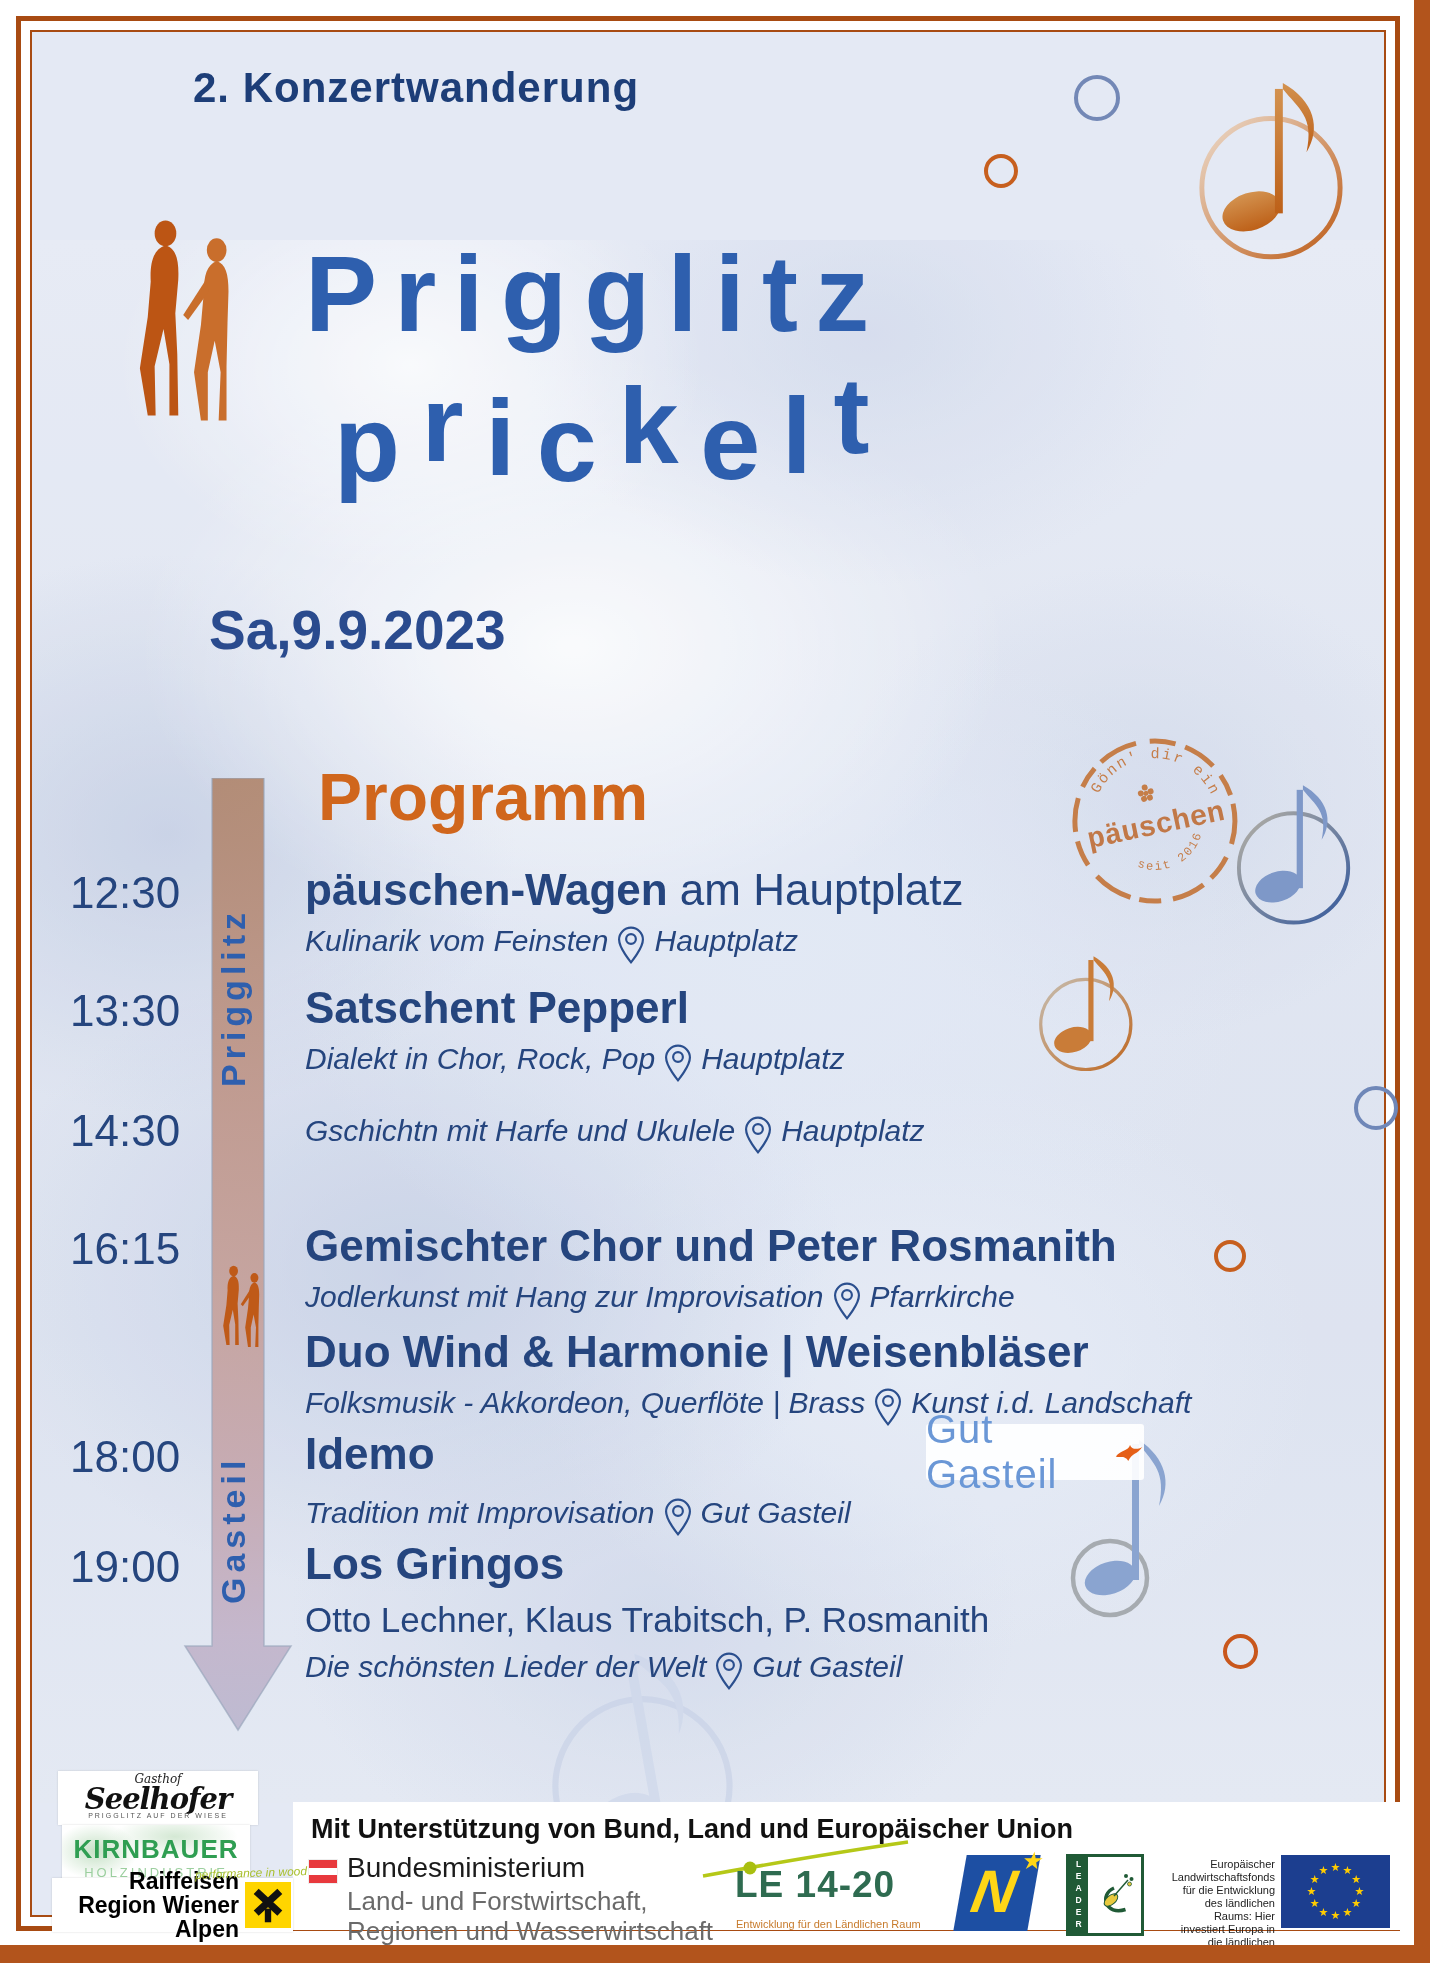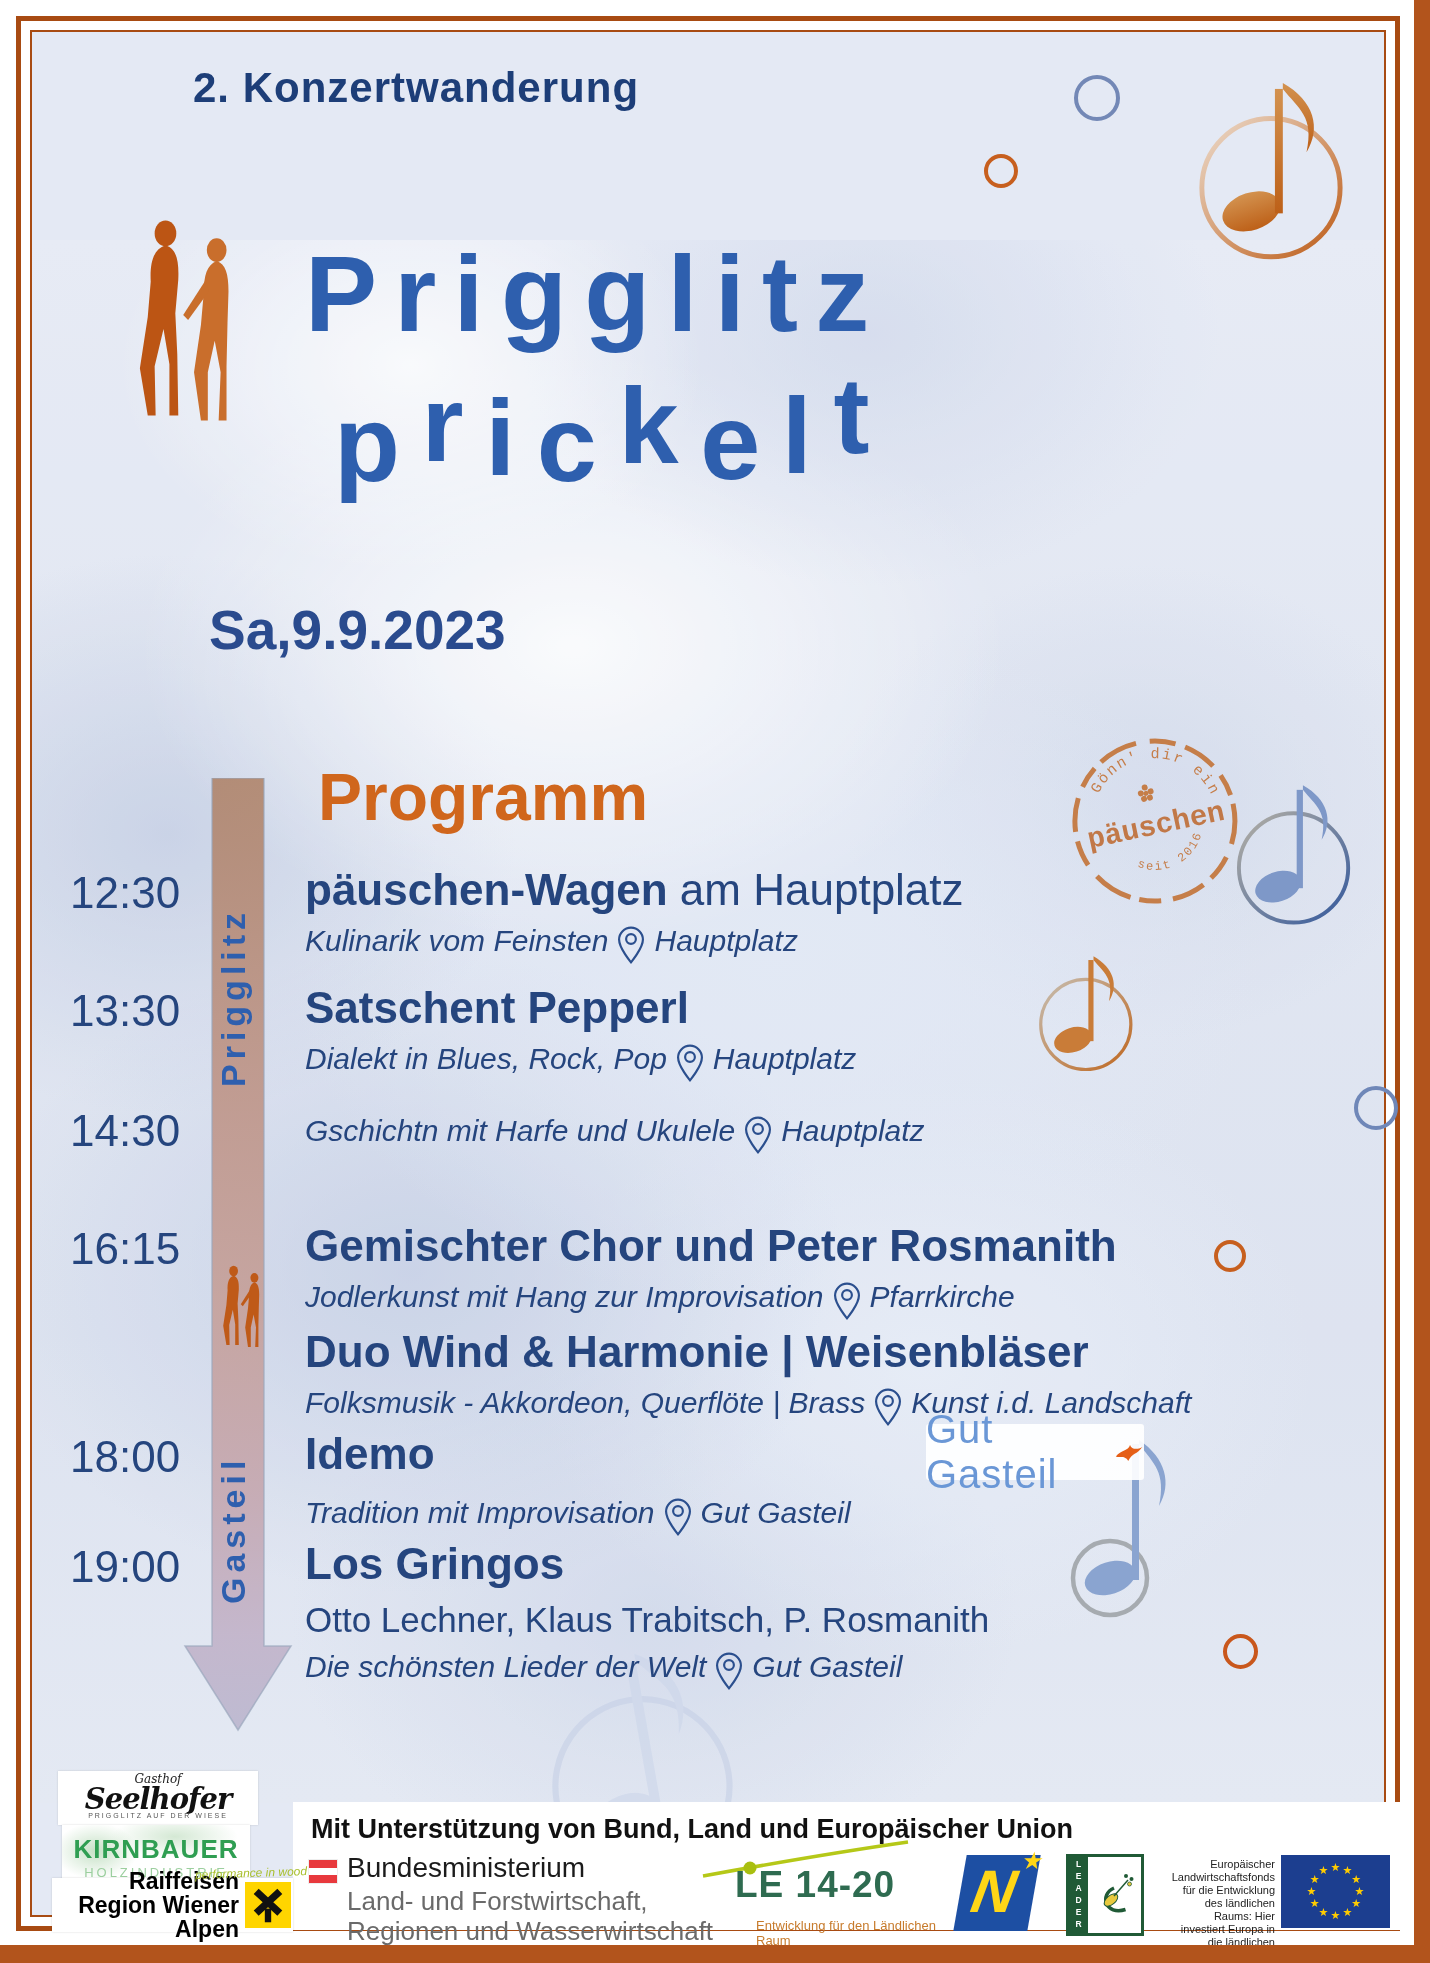--- a/index.html
+++ b/index.html
@@ -74,21 +74,21 @@
                         display:flex;align-items:center;justify-content:center;}
   .banner{position:absolute;left:293px;top:1802px;width:1121px;height:128px;background:#fff;z-index:7;}
   .banner .headline{position:absolute;left:18px;top:12px;font-size:27px;font-weight:bold;color:#111;}
   .austria-flag{position:absolute;left:15px;top:57px;width:28px;height:23px;border:1px solid #eee;}
   .austria-flag div{height:33.3%;}
   .bm1{position:absolute;left:54px;top:50px;font-size:28px;color:#1b1b1b;}
   .bm2{position:absolute;left:54px;top:84px;font-size:26px;color:#6a6a6a;}
   .bm3{position:absolute;left:54px;top:114px;font-size:26px;color:#6a6a6a;}
   .le-curve{position:absolute;left:405px;top:34px;}
   .le-label{position:absolute;left:442px;top:62px;font-size:37px;font-weight:bold;color:#2e6b50;letter-spacing:1px;}
-  .le-sub{position:absolute;left:443px;top:116px;font-size:13px;color:#c77b2c;width:200px;margin-left:20px;}
+  .le-sub{position:absolute;left:443px;top:116px;font-size:11px;color:#c77b2c;width:200px;}
   .noe-logo{position:absolute;left:667px;top:53px;width:74px;height:76px;background:#1d4fa3;
             transform:skewX(-10deg);z-index:1;}
   .noe-logo .n{position:absolute;left:12px;top:2px;font-size:60px;font-weight:bold;color:#ffd617;font-style:italic;}
   .noe-logo .star{position:absolute;right:-4px;top:-8px;font-size:24px;color:#ffd617;}
   .leader-logo{position:absolute;left:773px;top:52px;width:72px;height:76px;background:#fff;
                border:3px solid #205a36;display:flex;}
   .leader-strip{width:19px;background:#205a36;color:#fff;display:flex;align-items:center;justify-content:center;}
   .leader-word{writing-mode:vertical-rl;text-orientation:upright;font-size:8.5px;letter-spacing:2px;font-weight:bold;}
   .eu-text{position:absolute;left:877px;top:56px;width:105px;font-size:11px;line-height:13px;
            text-align:right;color:#222;}
@@ -185,21 +185,21 @@
         <span>Hauptplatz</span>
         </div>
     </div>
   </div>
 
   <div class="row" style="top:984px">
     <div class="time">13:30</div>
     <div class="content">
       <div class="r-title"><span>Satschent Pepperl</span></div>
       <div class="r-sub">
-          <span>Dialekt in Blues, Rock, Pop</span>
+          <span>Dialekt in Chor, Rock, Pop</span>
         <svg class="pin" width="26" height="38" viewBox="0 0 24 34">
             <path d="M12 1 C5.9 1 1 5.9 1 12 C1 20 12 33 12 33 C12 33 23 20 23 12 C23 5.9 18.1 1 12 1 Z" fill="none" stroke="#2b4f8e" stroke-width="2"></path>
             <circle cx="12" cy="11.5" r="4.5" fill="none" stroke="#2b4f8e" stroke-width="2"></circle>
           </svg>
         <span>Hauptplatz</span>
         </div>
     </div>
   </div>
 
   <div class="row" style="top:1104px">

